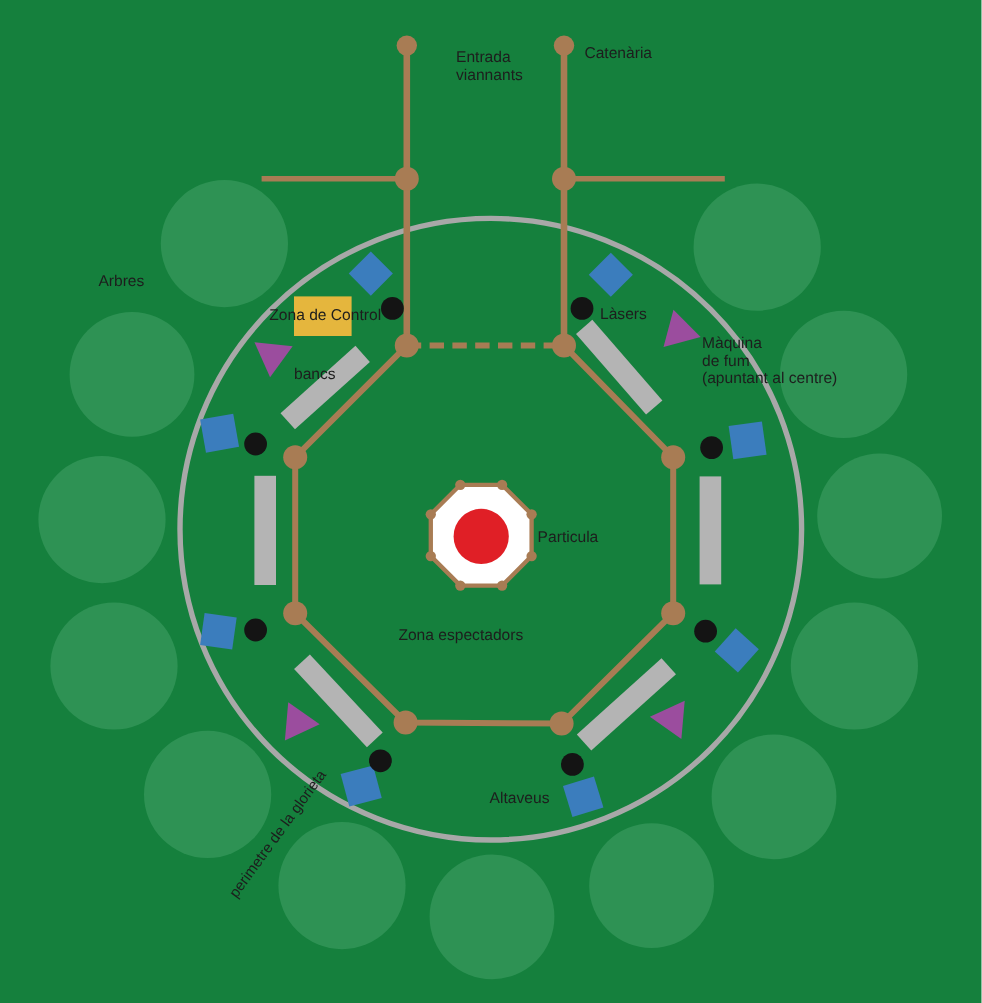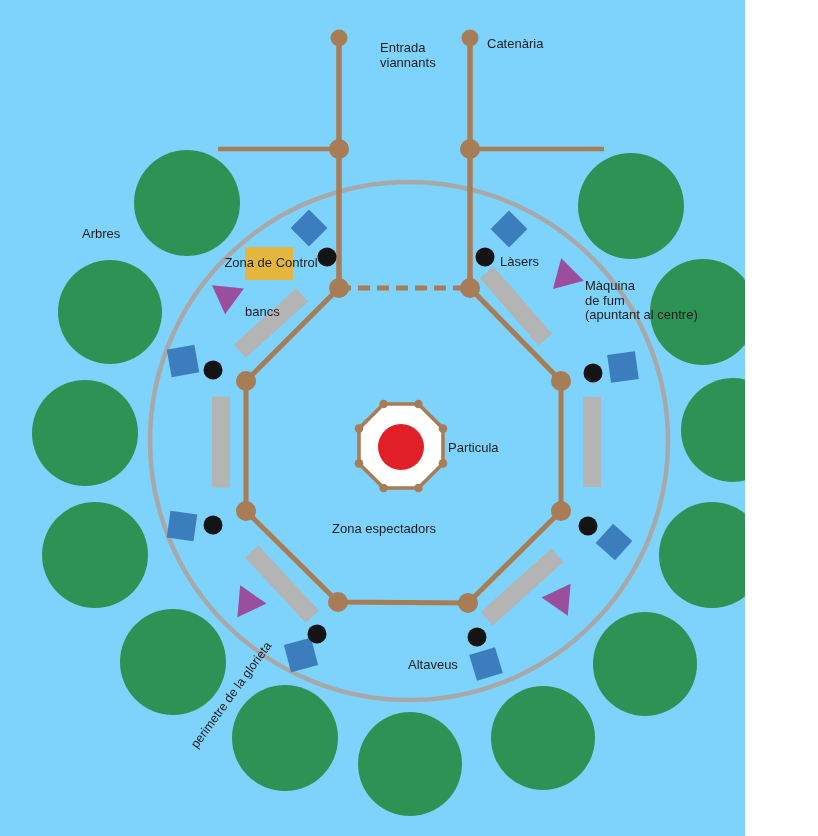--- a/index.html
+++ b/index.html
@@ -1,16 +1,16 @@
 <!DOCTYPE html>
 <html><head>
 <meta charset="utf-8">
 <style>
   html,body{margin:0;padding:0;background:#ffffff;}
-  .stage{position:relative;width:745px;height:836px;overflow:hidden;background:#7dd3fc;}
+  .stage{position:relative;width:818px;height:836px;overflow:hidden;background:#15803d;}
   svg{display:block;}
   text{font-family:"Liberation Sans","DejaVu Sans",sans-serif;font-size:13px;fill:#1d1d1d;}
   .label-rotated{font-size:12.5px;}
 </style>
 </head>
 <body>
 
 <div class="stage">
   <svg width="818" height="836" viewBox="0 0 818 836">
     <g>

